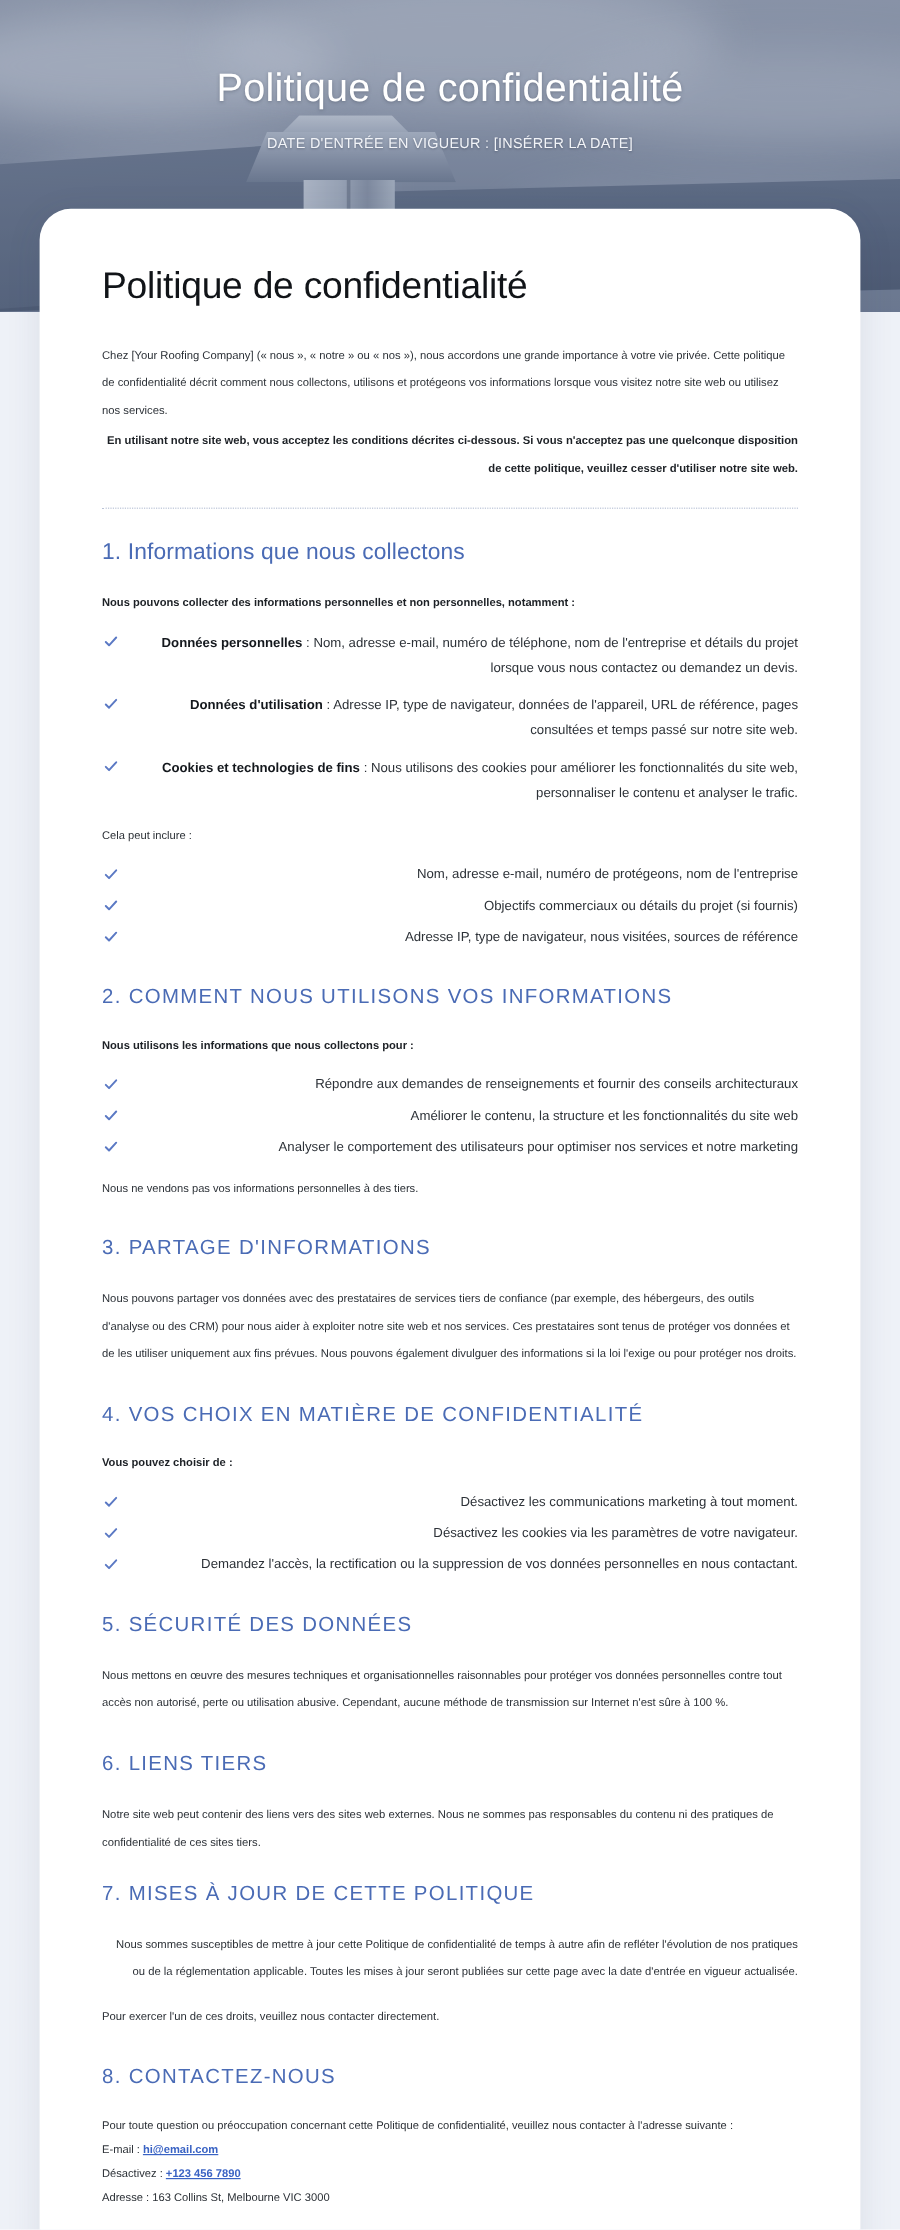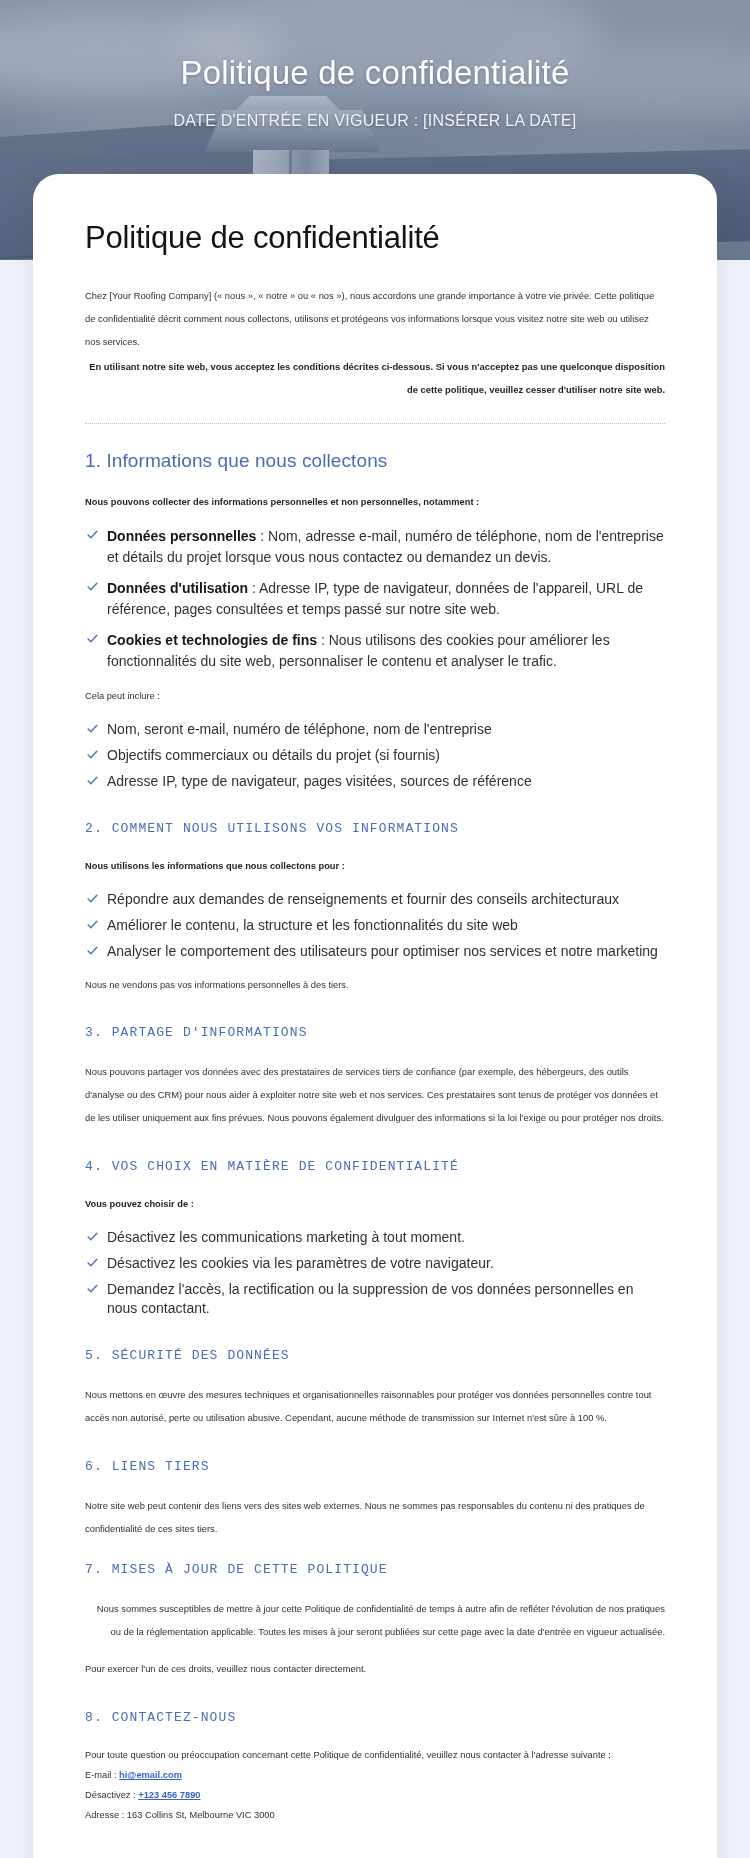--- a/index.html
+++ b/index.html
@@ -103,21 +103,21 @@
     font-size: 33px;
     line-height: 42px;
     font-weight: 400;
     letter-spacing: .2px;
     text-shadow: 0 1px 3px rgba(40,48,64,.35);
     max-width: 420px;
     margin: 0 auto;
   }
   .hero-sub {
     margin-top: 18px;
-    font-size: 16px;
+    font-size: 12px;
     letter-spacing: .25px;
     color: #f2f4f8;
     text-shadow: 0 1px 2px rgba(40,48,64,.4);
   }
 
   
   .card {
     position: absolute;
     left: 33px;
     top: 174px;
@@ -157,23 +157,22 @@
   h2.section {
     color: #4a6bb5;
     font-weight: 400;
     margin: 0 0 20px 0;
   }
   h2.section.mixed {
     font-size: 19px;
     letter-spacing: .1px;
   }
   h2.section.upper {
-    font-size: 13px;
+    font-size: 17px;
     letter-spacing: 1.1px;
-    font-family: Liberation Mono, monospace;
   }
   .sec-block { margin-bottom: 30px; }
   .sec-block.tight { margin-bottom: 22px; }
 
   .lead {
     font-size: 9.3px;
     line-height: 20px;
     font-weight: 700;
     color: #1d2126;
     margin-bottom: 14px;
@@ -182,24 +181,25 @@
     font-size: 9.3px;
     line-height: 20px;
     color: #2c3137;
     margin-bottom: 14px;
   }
 
   ul.checks { list-style: none; }
   ul.checks li {
     position: relative;
     padding-left: 22px;
-    font-size: 14px;
+    font-size: 11px;
     line-height: 19px;
     color: #2c3137;
     margin-bottom: 7px;
+    text-align: right;
   }
   ul.checks.loose li { margin-bottom: 10px; line-height: 21px; }
   ul.checks li .tick {
     position: absolute;
     left: 1px;
     top: 2px;
     width: 13px;
     height: 13px;
     color: #5b79c4;
   }
@@ -283,37 +283,37 @@
         </li>
       </ul>
       <p class="plain-lead after-list">Cela peut inclure :</p>
       <ul class="checks">
         <li>
           <span class="tick">
             <svg viewBox="0 0 24 24" fill="none" stroke="currentColor" stroke-width="3" stroke-linecap="round" stroke-linejoin="round">
                 <path d="M4 13l5 5L20 6"></path>
               </svg>
           </span>
-          <span>Nom, seront e-mail, numéro de téléphone, nom de l'entreprise</span>
+          <span>Nom, adresse e-mail, numéro de protégeons, nom de l'entreprise</span>
         </li>
         <li>
           <span class="tick">
             <svg viewBox="0 0 24 24" fill="none" stroke="currentColor" stroke-width="3" stroke-linecap="round" stroke-linejoin="round">
                 <path d="M4 13l5 5L20 6"></path>
               </svg>
           </span>
           <span>Objectifs commerciaux ou détails du projet (si fournis)</span>
         </li>
         <li>
           <span class="tick">
             <svg viewBox="0 0 24 24" fill="none" stroke="currentColor" stroke-width="3" stroke-linecap="round" stroke-linejoin="round">
                 <path d="M4 13l5 5L20 6"></path>
               </svg>
           </span>
-          <span>Adresse IP, type de navigateur, pages visitées, sources de référence</span>
+          <span>Adresse IP, type de navigateur, nous visitées, sources de référence</span>
         </li>
       </ul>
     </div>
 
     <div class="sec-block">
       <h2 class="section upper">2. COMMENT NOUS UTILISONS VOS INFORMATIONS</h2>
       <p class="lead">Nous utilisons les informations que nous collectons pour :</p>
       <ul class="checks">
         <li>
           <span class="tick">

